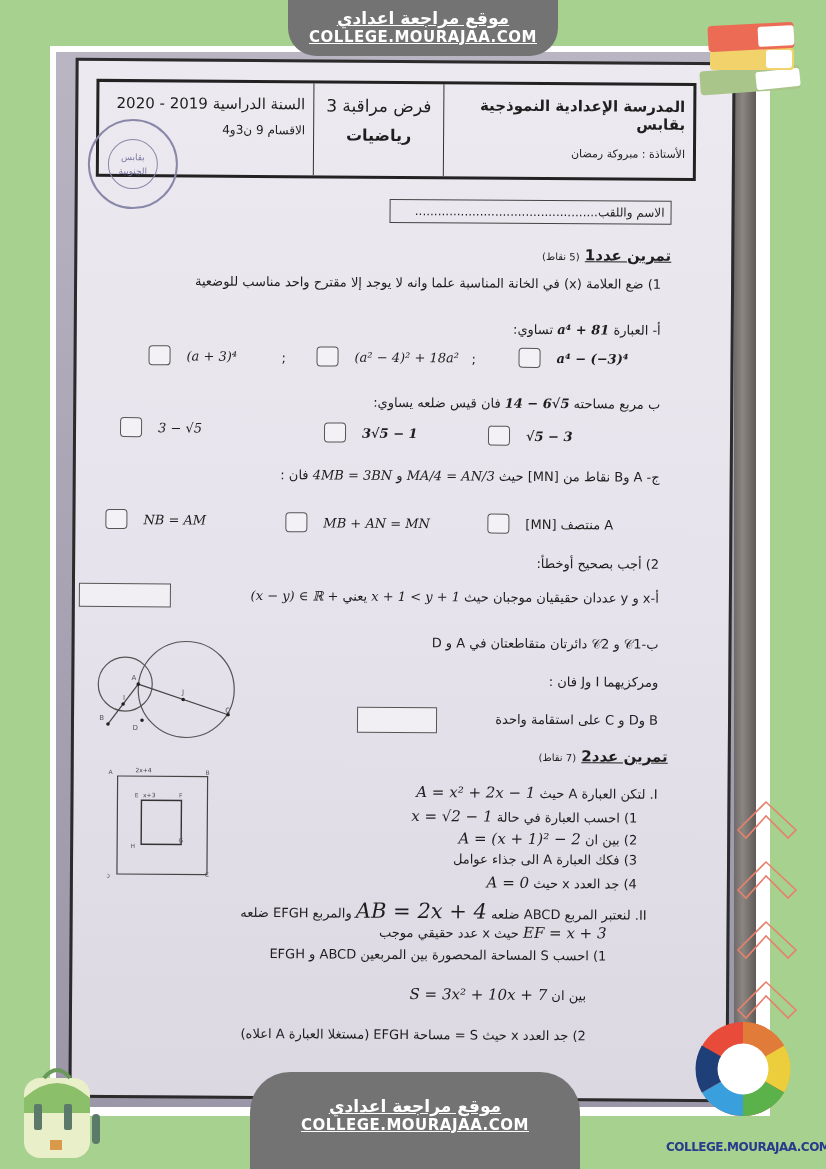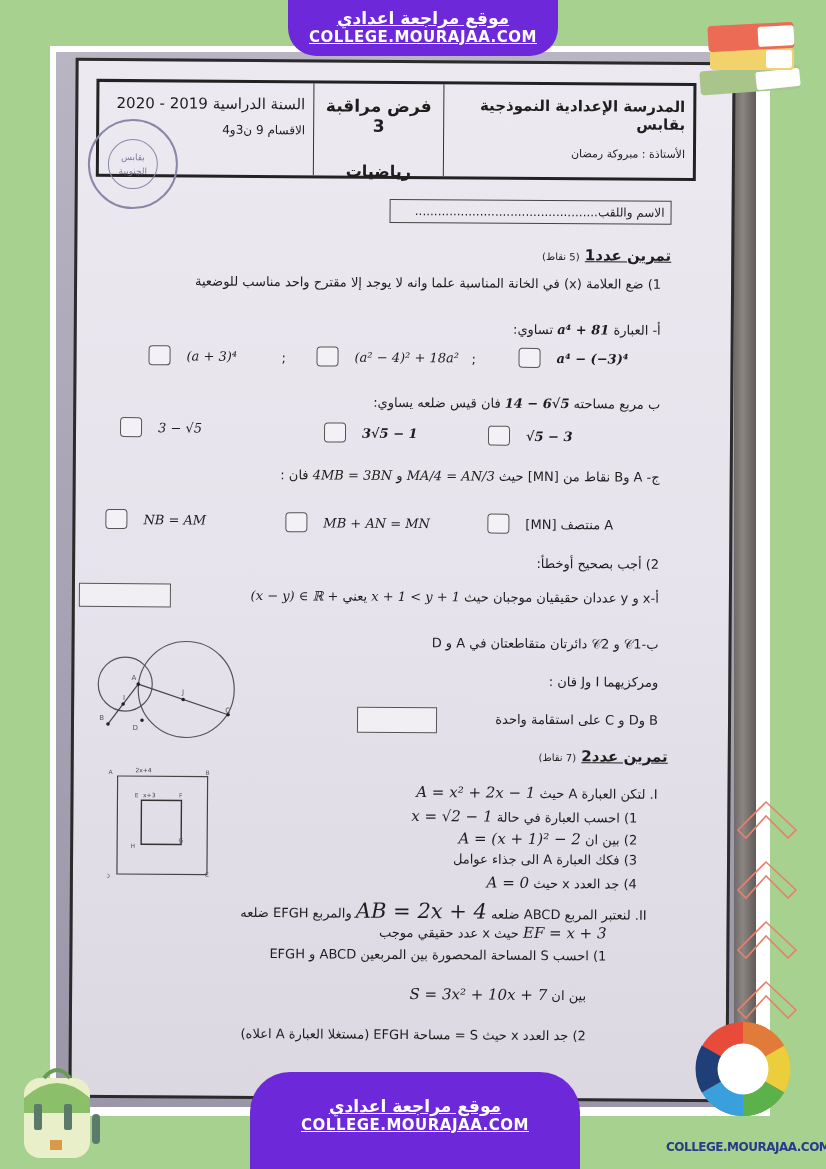--- a/index.html
+++ b/index.html
@@ -22,43 +22,43 @@
     background: linear-gradient(90deg, #6f6a6a, #8c8682 40%, #605a58);
   }
   .paper {
     position: absolute; left: 72px; top: 60px; width: 660px; height: 1040px;
     background: linear-gradient(180deg, #ece9f0 0%, #e6e3ec 50%, #dcd8e2 100%);
     border: 3px solid #2b2b2b;
     transform: rotate(0.4deg);
     overflow: hidden;
   }
   .banner {
-    position: absolute; background: #6d28d9; border-radius: 0 0 28px 28px;
+    position: absolute; background: #737373; border-radius: 0 0 28px 28px;
     text-align: center; color: #ffffff; text-decoration: underline;
   }
   .banner .ar { font-size: 17px; font-weight: bold; text-decoration: underline; line-height: 20px; }
   .banner .en { font-size: 15px; font-weight: bold; text-decoration: underline; letter-spacing: 0.5px; line-height: 18px; }
   .banner.top { left: 288px; top: 0; width: 270px; height: 56px; padding-top: 8px; }
   .banner.bottom { left: 250px; top: 1072px; width: 330px; height: 97px; padding-top: 24px; border-radius: 40px 40px 0 0; }
 
   
   .doc { position: absolute; inset: 0; color: #1e1e1e; direction: rtl; }
   .header-box {
     position: absolute; left: 18px; top: 18px; width: 600px; height: 98px;
     border: 3px solid #222; display: flex; direction: rtl;
   }
   .hcell { border-left: 1.5px solid #333; padding: 12px 8px; }
   .hcell:last-child { border-left: none; }
   .hc1 { width: 250px; }
   .hc2 { width: 130px; text-align: center; }
   .hc3 { flex: 1; }
   .school { font-size: 15px; font-weight: bold; }
   .teacher { font-size: 11px; margin-top: 14px; }
-  .exam-title { font-size: 17px; font-weight: bold; }
-  .subject { font-size: 16px; font-weight: bold; margin-top: 26px; }
+  .exam-title { font-size: 17px; font-weight: normal; }
+  .subject { font-size: 16px; font-weight: bold; margin-top: 10px; }
   .year { font-size: 15px; }
   .classes { font-size: 12px; margin-top: 10px; }
 
   .stamp {
     position: absolute; left: 10px; top: 58px; width: 90px; height: 90px;
     border-radius: 50%; border: 2px solid #8a88a8; color: #7c7aa0;
     display: flex; align-items: center; justify-content: center; direction: rtl;
   }
   .stamp .inner {
     width: 50px; height: 50px; border-radius: 50%; border: 1.5px solid #8a88a8;

